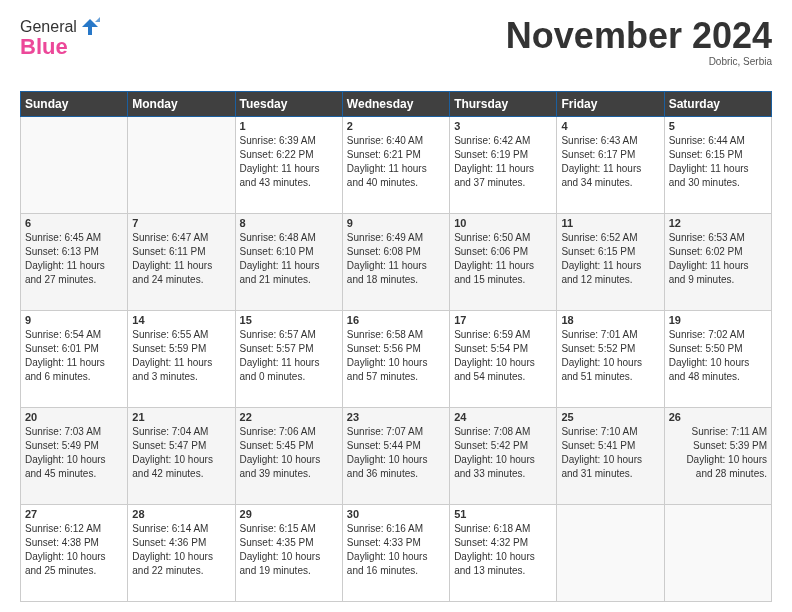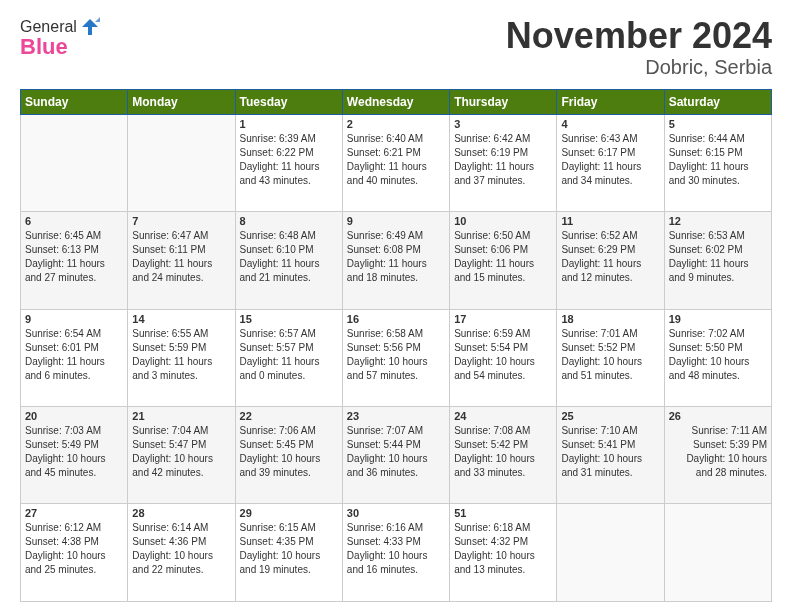--- a/index.html
+++ b/index.html
@@ -14,21 +14,21 @@
       width: 792px;
       height: 612px;
       padding: 16px 20px 10px 20px;
       display: flex;
       flex-direction: column;
     }
     .header {
       display: flex;
       justify-content: space-between;
       align-items: flex-start;
-      margin-bottom: 10px;
+      margin-bottom: 24px;
     }
     .logo {
       display: flex;
       align-items: center;
       gap: 0;
     }
     .logo-general { color: #333; }
     .logo-blue { color: #2878c8; }
     .logo-icon {
       width: 22px;
@@ -38,32 +38,32 @@
     .title-block {
       text-align: right;
     }
     .month-title {
       font-size: 36px;
       font-weight: bold;
       color: #333;
       line-height: 1.1;
     }
     .location {
-      font-size: 20px;
+      font-size: 10px;
       color: #555;
     }
     .calendar {
       flex: 1;
       border: 1px solid #ccc;
       border-collapse: collapse;
       width: 100%;
       table-layout: fixed;
     }
     .calendar th {
-      background: #4d7c0f;
+      background: #404040;
       color: #fff;
       font-size: 12px;
       font-weight: bold;
       padding: 5px 4px;
       text-align: left;
       border: 1px solid #1a5fa0;
     }
     .calendar td {
       vertical-align: top;
       border: 1px solid #ccc;
@@ -185,21 +185,21 @@
           </td>
           <td>
             <div class="day-number">10</div>
             <div class="day-info" style="white-space: pre-line;">Sunrise: 6:50 AM
 Sunset: 6:06 PM
 Daylight: 11 hours and 15 minutes.</div>
           </td>
           <td>
             <div class="day-number">11</div>
             <div class="day-info" style="white-space: pre-line;">Sunrise: 6:52 AM
-Sunset: 6:29 PM
+Sunset: 6:15 PM
 Daylight: 11 hours and 12 minutes.</div>
           </td>
           <td>
             <div class="day-number">12</div>
             <div class="day-info" style="white-space: pre-line;">Sunrise: 6:53 AM
 Sunset: 6:02 PM
 Daylight: 11 hours and 9 minutes.</div>
           </td>
         </tr>
         <tr class="row-odd">

